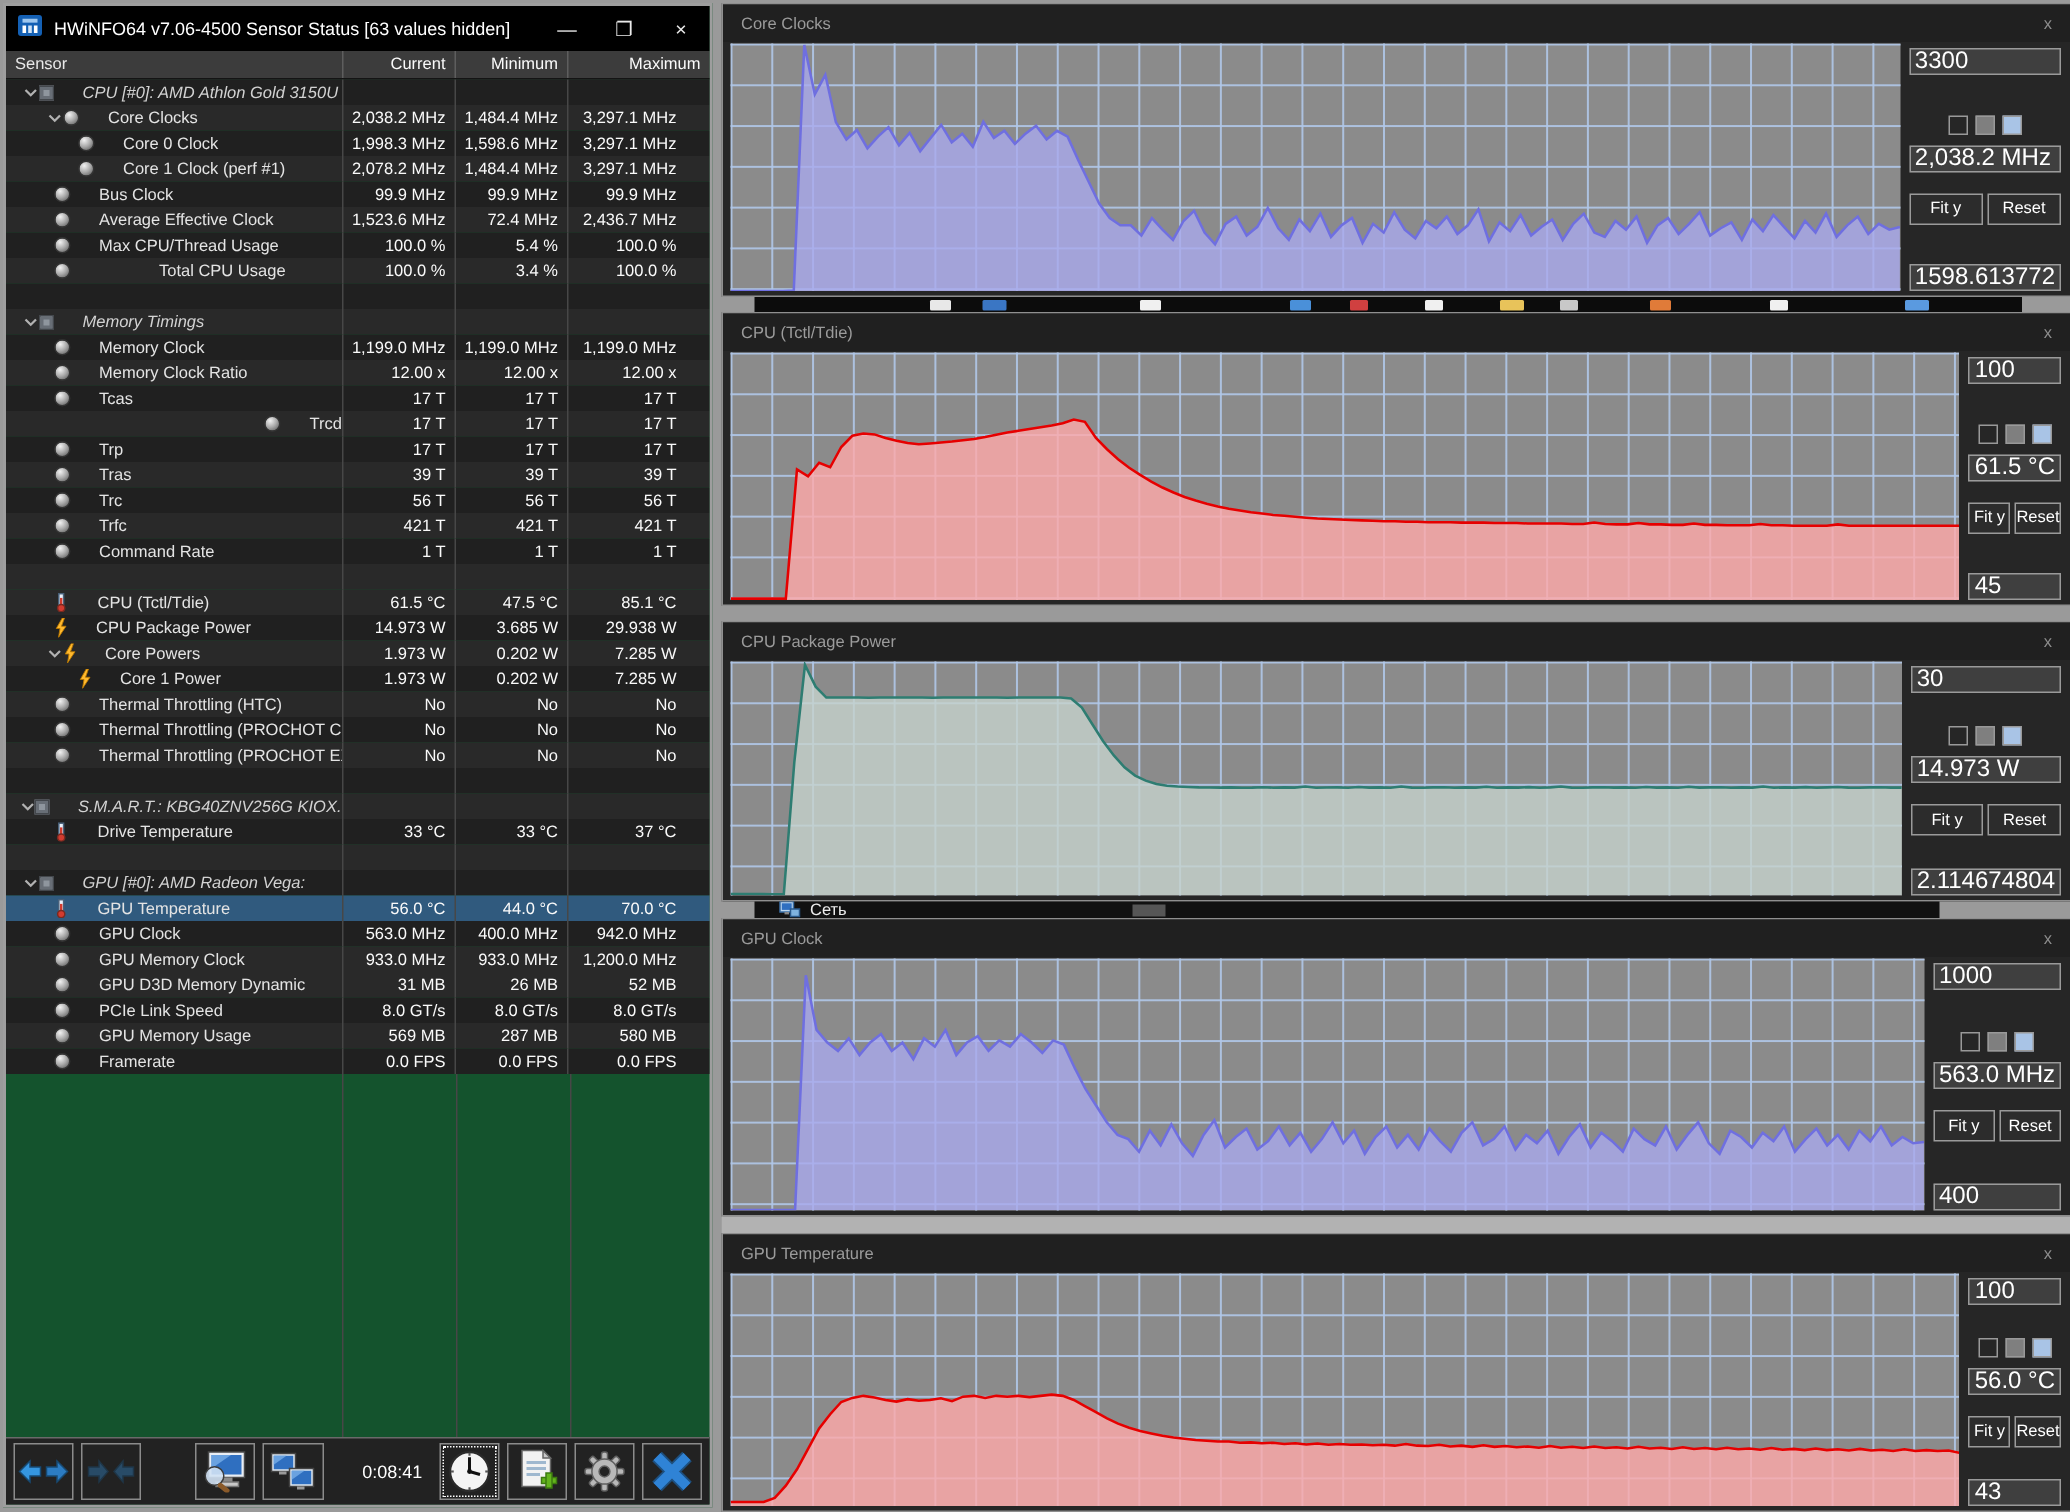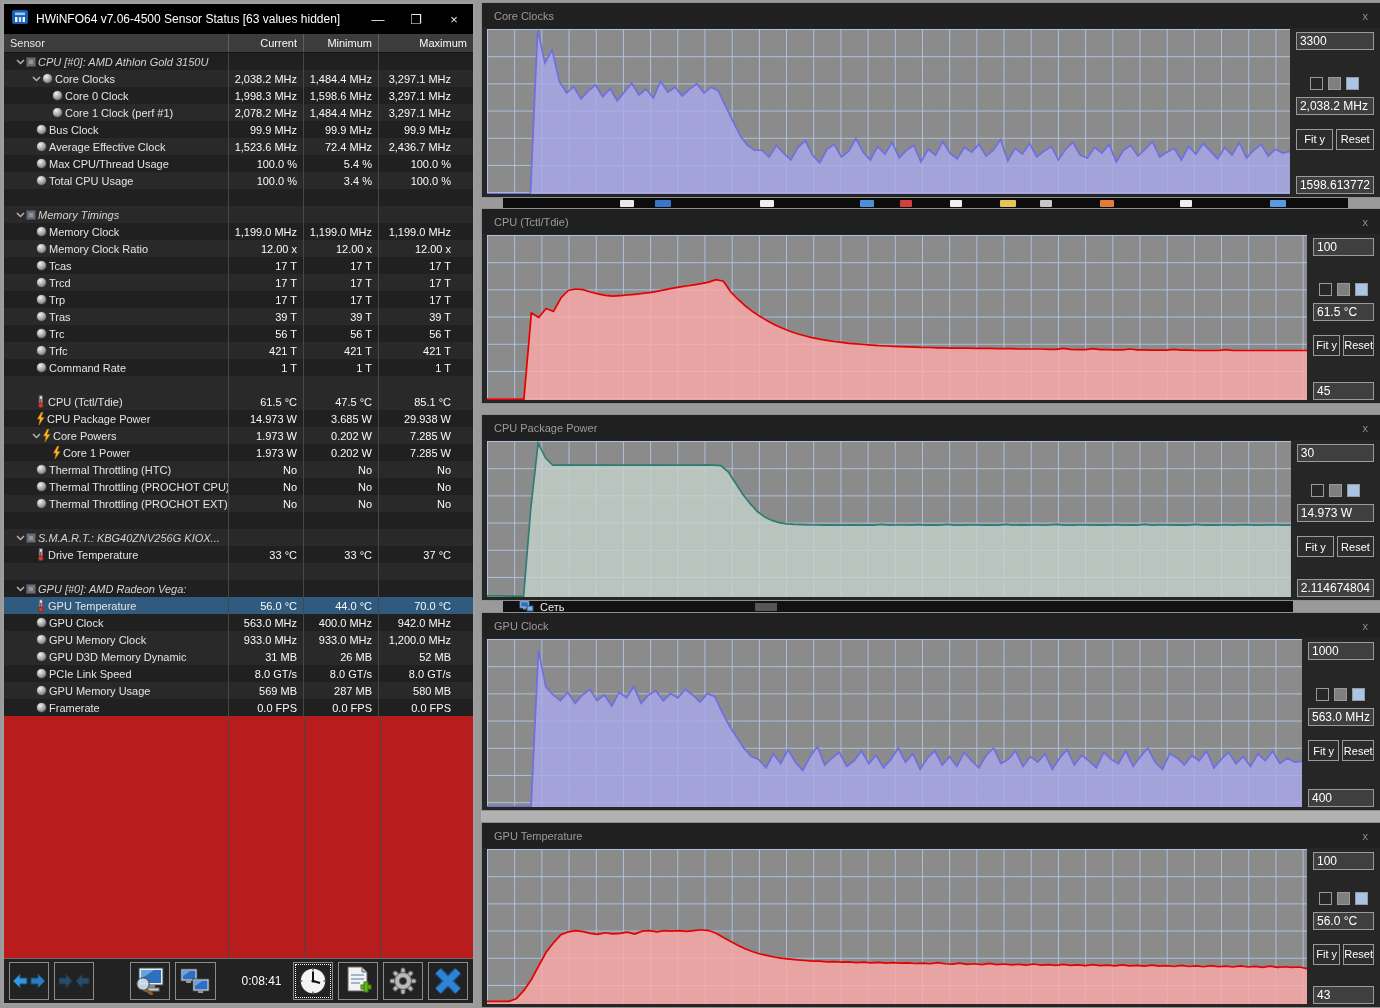--- a/index.html
+++ b/index.html
@@ -1,21 +1,21 @@
 <!DOCTYPE html>
 <html><head>
 <meta charset="utf-8">
 <style>
   html,body{margin:0;padding:0}
   body{width:1380px;height:1008px;overflow:hidden;position:relative;
        background:#9a9a9a;font-family:"Liberation Sans",sans-serif;
        -webkit-font-smoothing:antialiased}
   
   #sensor-win{position:absolute;left:2px;top:2px;width:473px;height:1003px;
-    background:#b91c1c;border:2px solid #9e9e9e;box-sizing:border-box;
+    background:#14532d;border:2px solid #9e9e9e;box-sizing:border-box;
     display:flex;flex-direction:column}
   .titlebar{height:30px;background:#000;display:flex;align-items:center;
     padding-left:8px;flex:0 0 auto}
   .titlebar .title{color:#fff;font-size:12px;margin-left:8px;flex:1;white-space:nowrap;overflow:hidden}
   .win-btn{width:38px;height:30px;display:flex;align-items:center;justify-content:center;
     color:#eaeaea;font-size:13px;cursor:default}
   .hdr{display:flex;height:18px;background:#3c3c3c;color:#e8e8e8;font-size:11px;
     border-bottom:1px solid #141414;flex:0 0 auto}
   .hdr .hc{display:flex;align-items:center;box-sizing:border-box;padding:0 6px}
   .hc.c0{flex:0 0 224px}
@@ -23,21 +23,21 @@
   .hc.c3{flex:1;justify-content:flex-end;border-left:1px solid #5e5e5e}
   #rows{flex:0 0 auto}
   .row{display:flex;height:17px;align-items:stretch;font-size:11px;color:#e4e4e4;background:#202020}
   .row.alt{background:#292929}
   .row.sel{background:#305a7e}
   .cell{display:flex;align-items:center;box-sizing:border-box}
   .c0{flex:0 0 224px;overflow:hidden;white-space:nowrap}
   .c1,.c2{flex:0 0 75px;justify-content:flex-end;padding-right:6px;border-left:1px solid #474747;color:#fafafa}
   .c3{flex:1;justify-content:flex-end;padding-right:22px;border-left:1px solid #474747;color:#fafafa}
   .row.grp .lbl{font-style:italic;color:#d2d2d2}
-  .lbl{margin-left:2px}
+  .lbl{margin-left:19px}
   .chev{display:inline-flex;width:12px;justify-content:center}
   .ball{width:11px;height:11px;border-radius:50%;flex:0 0 auto;
     background:radial-gradient(circle at 35% 28%,#f2f2f2,#a8a8a8 50%,#585858 95%);
     border:1px solid #333;box-sizing:border-box}
   .chip{width:10px;height:10px;flex:0 0 auto;background:#8f969e;border:1px solid #43474c;
     box-shadow:inset 0 0 0 2px #686e76;box-sizing:border-box}
   #filler{flex:1;display:flex}
   #filler .fc0{flex:0 0 224px}
   #filler .fc1,#filler .fc2{flex:0 0 75px;border-left:1px solid #474747}
   #filler .fc3{flex:1;border-left:1px solid #474747}
@@ -59,21 +59,21 @@
   .gclose{margin-left:auto;color:#8d8d8d;font-size:11px}
   .gbody{flex:1;display:flex;min-height:0}
   .garea{flex:1;position:relative;margin:1px 0 3px 5px;background:#8b8b8b;overflow:hidden;
     background-image:
       linear-gradient(to right, rgba(176,199,232,.9) 1px, transparent 1px),
       linear-gradient(to bottom, rgba(176,199,232,.9) 1px, transparent 1px);
     background-size:27.2px 27.2px}
   .garea svg{position:absolute;left:0;top:0;width:100%;height:100%;display:block}
   .gctrl{flex:0 0 73px;display:flex;flex-direction:column;box-sizing:border-box;
     padding:4px 6px 2px 6px}
-  .gbox{height:16px;background:#3f3f3f;border:1px solid #9a9a9a;color:#fff;font-size:12px;
+  .gbox{height:16px;background:#3f3f3f;border:1px solid #9a9a9a;color:#fff;font-size:16px;
     line-height:16px;padding:0 3px;overflow:hidden;white-space:nowrap}
   .swatches{display:flex;gap:5px;justify-content:center;margin-top:auto;margin-bottom:7px}
   .sw{width:13px;height:13px;border:1px solid #999;box-sizing:border-box}
   .gbtns{display:flex;gap:3px;margin-top:14px}
   .gbtn{flex:1;height:19px;border:1px solid #9a9a9a;color:#fff;font-size:11px;
     display:flex;align-items:center;justify-content:center;background:#2c2c2c;white-space:nowrap}
   .gbox.bottom{margin-top:auto;margin-bottom:1px}
   
   .strip{position:absolute;overflow:hidden}
   .strip .fragicon{position:absolute;top:2px;border-radius:1px}
@@ -177,21 +177,21 @@
       <div class="row">
         <div class="cell c0" style="padding-left: 32px;">
           <span class="ball"></span>
           <span class="lbl">Max CPU/Thread Usage</span>
         </div>
         <div class="cell c1">100.0 %</div>
         <div class="cell c2">5.4 %</div>
         <div class="cell c3">100.0 %</div>
       </div>
       <div class="row alt">
-        <div class="cell c0" style="padding-left: 32px;">
+        <div class="cell c0" style="padding-left: 32px; gap: 40px;">
           <span class="ball"></span>
           <span class="lbl">Total CPU Usage</span>
         </div>
         <div class="cell c1">100.0 %</div>
         <div class="cell c2">3.4 %</div>
         <div class="cell c3">100.0 %</div>
       </div>
       <div class="row">
         <div class="cell c0"></div>
         <div class="cell c1"></div>
@@ -235,21 +235,21 @@
       <div class="row">
         <div class="cell c0" style="padding-left: 32px;">
           <span class="ball"></span>
           <span class="lbl">Tcas</span>
         </div>
         <div class="cell c1">17 T</div>
         <div class="cell c2">17 T</div>
         <div class="cell c3">17 T</div>
       </div>
       <div class="row alt">
-        <div class="cell c0" style="padding-left: 32px;">
+        <div class="cell c0" style="padding-left: 32px; justify-content: flex-end;">
           <span class="ball"></span>
           <span class="lbl">Trcd</span>
         </div>
         <div class="cell c1">17 T</div>
         <div class="cell c2">17 T</div>
         <div class="cell c3">17 T</div>
       </div>
       <div class="row">
         <div class="cell c0" style="padding-left: 32px;">
           <span class="ball"></span>

